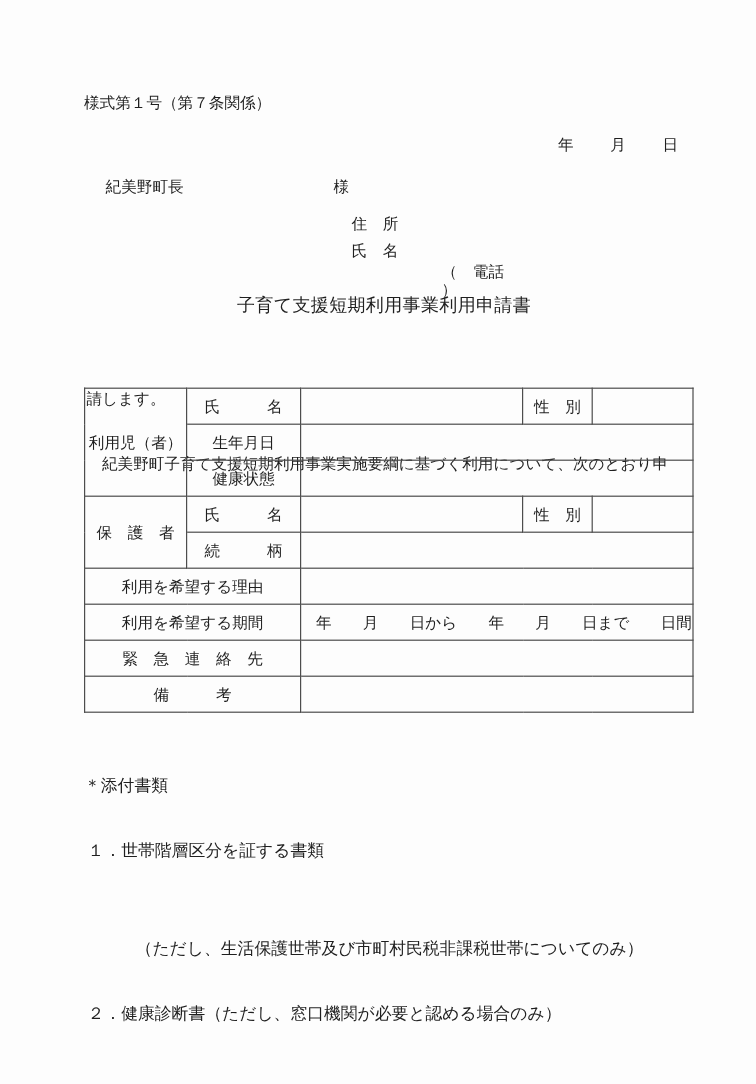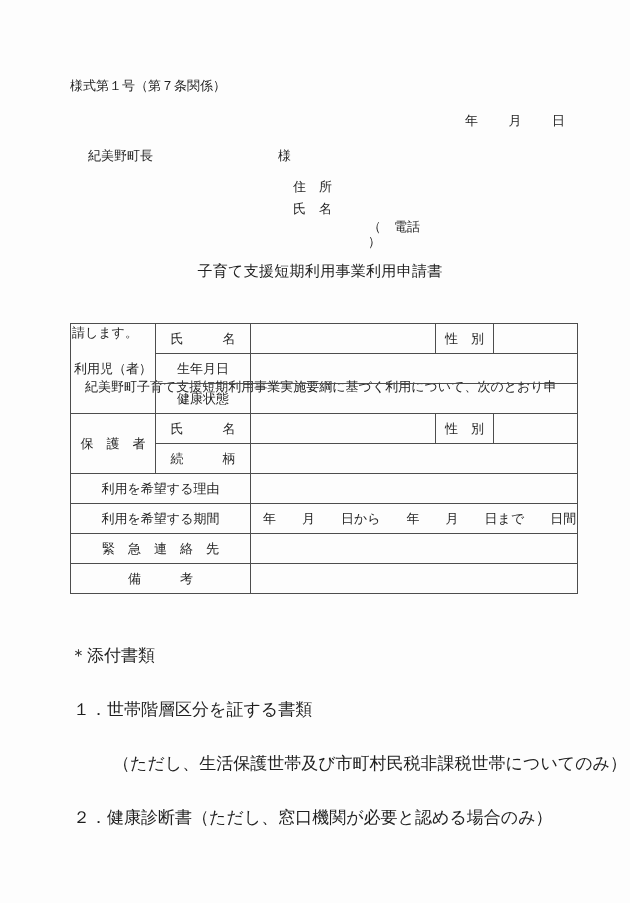--- a/index.html
+++ b/index.html
@@ -14,40 +14,40 @@
   .txt{font-size:13px;line-height:15px;}
 
   #form-number{left:70px;top:78px;}
   #date-line{left:465px;top:113px;width:100px;display:flex;justify-content:space-between;}
   #recipient{left:88px;top:148px;}
   #honorific{left:278px;top:148px;}
   #address-label{left:293px;top:179px;}
   #name-label{left:293px;top:201px;}
   #phone-line{left:368px;top:219px;width:207px;display:flex;justify-content:space-between;flex-direction:column;}
 
-  #doc-title{left:0;right:0;top:262px;text-align:center;text-indent:10px;
+  #doc-title{left:0;right:0;top:246px;text-align:center;text-indent:10px;
     font-size:15px;letter-spacing:.3px;line-height:18px;white-space:pre;}
 
   #body-par{left:72px;top:288px;width:502px;}
   #body-par .bline{font-size:13px;line-height:17.5px;white-space:pre;}
 
   #app-table{position:absolute;left:70px;top:323px;border-collapse:collapse;table-layout:fixed;}
   #app-table td{
     border:1px solid #4d4d4d;
     height:29px;padding:0;
     font-size:13px;text-align:center;vertical-align:middle;
     white-space:pre;overflow:hidden;
   }
   #app-table td.val{background:transparent;}
-  #app-table td.left{text-align:left;padding-left:12px;margin-left:32px;}
+  #app-table td.left{text-align:center;padding-left:12px;margin-left:32px;}
 
   #notes{left:70px;top:611px;}
-  #notes div{font-size:17px;line-height:18px;white-space:pre;}
+  #notes div{font-size:14px;line-height:18px;white-space:pre;}
   .ind-1{margin-left:3px;}
-  .ind-2{margin-left:43px;}
+  .ind-2{margin-left:43px;margin-top:28px;}
 </style>
 </head>
 <body>
 
 <div class="abs txt" id="form-number">様式第１号（第７条関係）</div>
 
 <div class="abs txt" id="date-line">
   <span>年</span>
   <span>月</span>
   <span>日</span>

